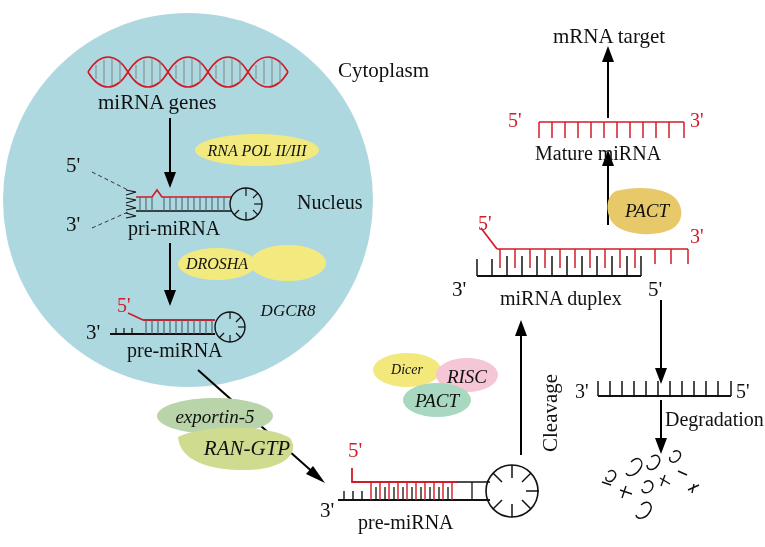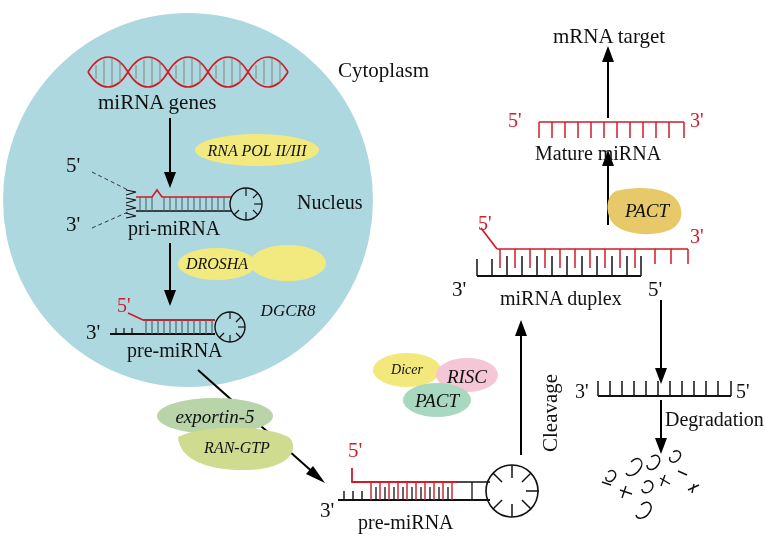--- a/index.html
+++ b/index.html
@@ -379,21 +379,21 @@
   <div class="lbl" style="left:500px; top:288px; font-size:20px;">miRNA duplex</div>
   <div class="lbl" style="left:553px; top:26px; font-size:21px;">mRNA target</div>
   <div class="lbl" style="left:655px; top:409px; font-size:20px;margin-left:10px;">Degradation</div>
 
   <div class="lbl rot90" style="left:540px; top:452px; font-size:21px;">Cleavage</div>
 
   <div class="badge" style="left:197px; top:140px; width:120px; height:21px; font-size:16px;">RNA POL II/III</div>
   <div class="badge" style="left:180px; top:254px; width:74px; height:20px; font-size:16px;">DROSHA</div>
   <div class="badge" style="left:252px; top:252px; width:72px; height:21px; font-size:17px;margin-top:48px;">DGCR8</div>
   <div class="badge" style="left:157px; top:405px; width:116px; height:22px; font-size:19px;">exportin-5</div>
-  <div class="badge" style="left:178px; top:437px; width:118px; height:22px; font-size:16px;">RAN-GTP</div>
+  <div class="badge" style="left:188px; top:437px; width:118px; height:22px; font-size:21px;">RAN-GTP</div>
   <div class="badge" style="left:378px; top:359px; width:58px; height:22px; font-size:14px;">Dicer</div>
   <div class="badge" style="left:439px; top:365px; width:56px; height:22px; font-size:19px;">RISC</div>
   <div class="badge" style="left:408px; top:389px; width:58px; height:22px; font-size:19px;">PACT</div>
   <div class="badge" style="left:620px; top:199px; width:54px; height:22px; font-size:19px;">PACT</div>
 
   <div class="lbl" style="left:66px; top:155px; font-size:21px;">5'</div>
   <div class="lbl" style="left:66px; top:214px; font-size:21px;">3'</div>
 
   <div class="lbl lbl-red" style="left:117px; top:295px; font-size:20px;">5'</div>
   <div class="lbl" style="left:86px; top:322px; font-size:21px;">3'</div>

